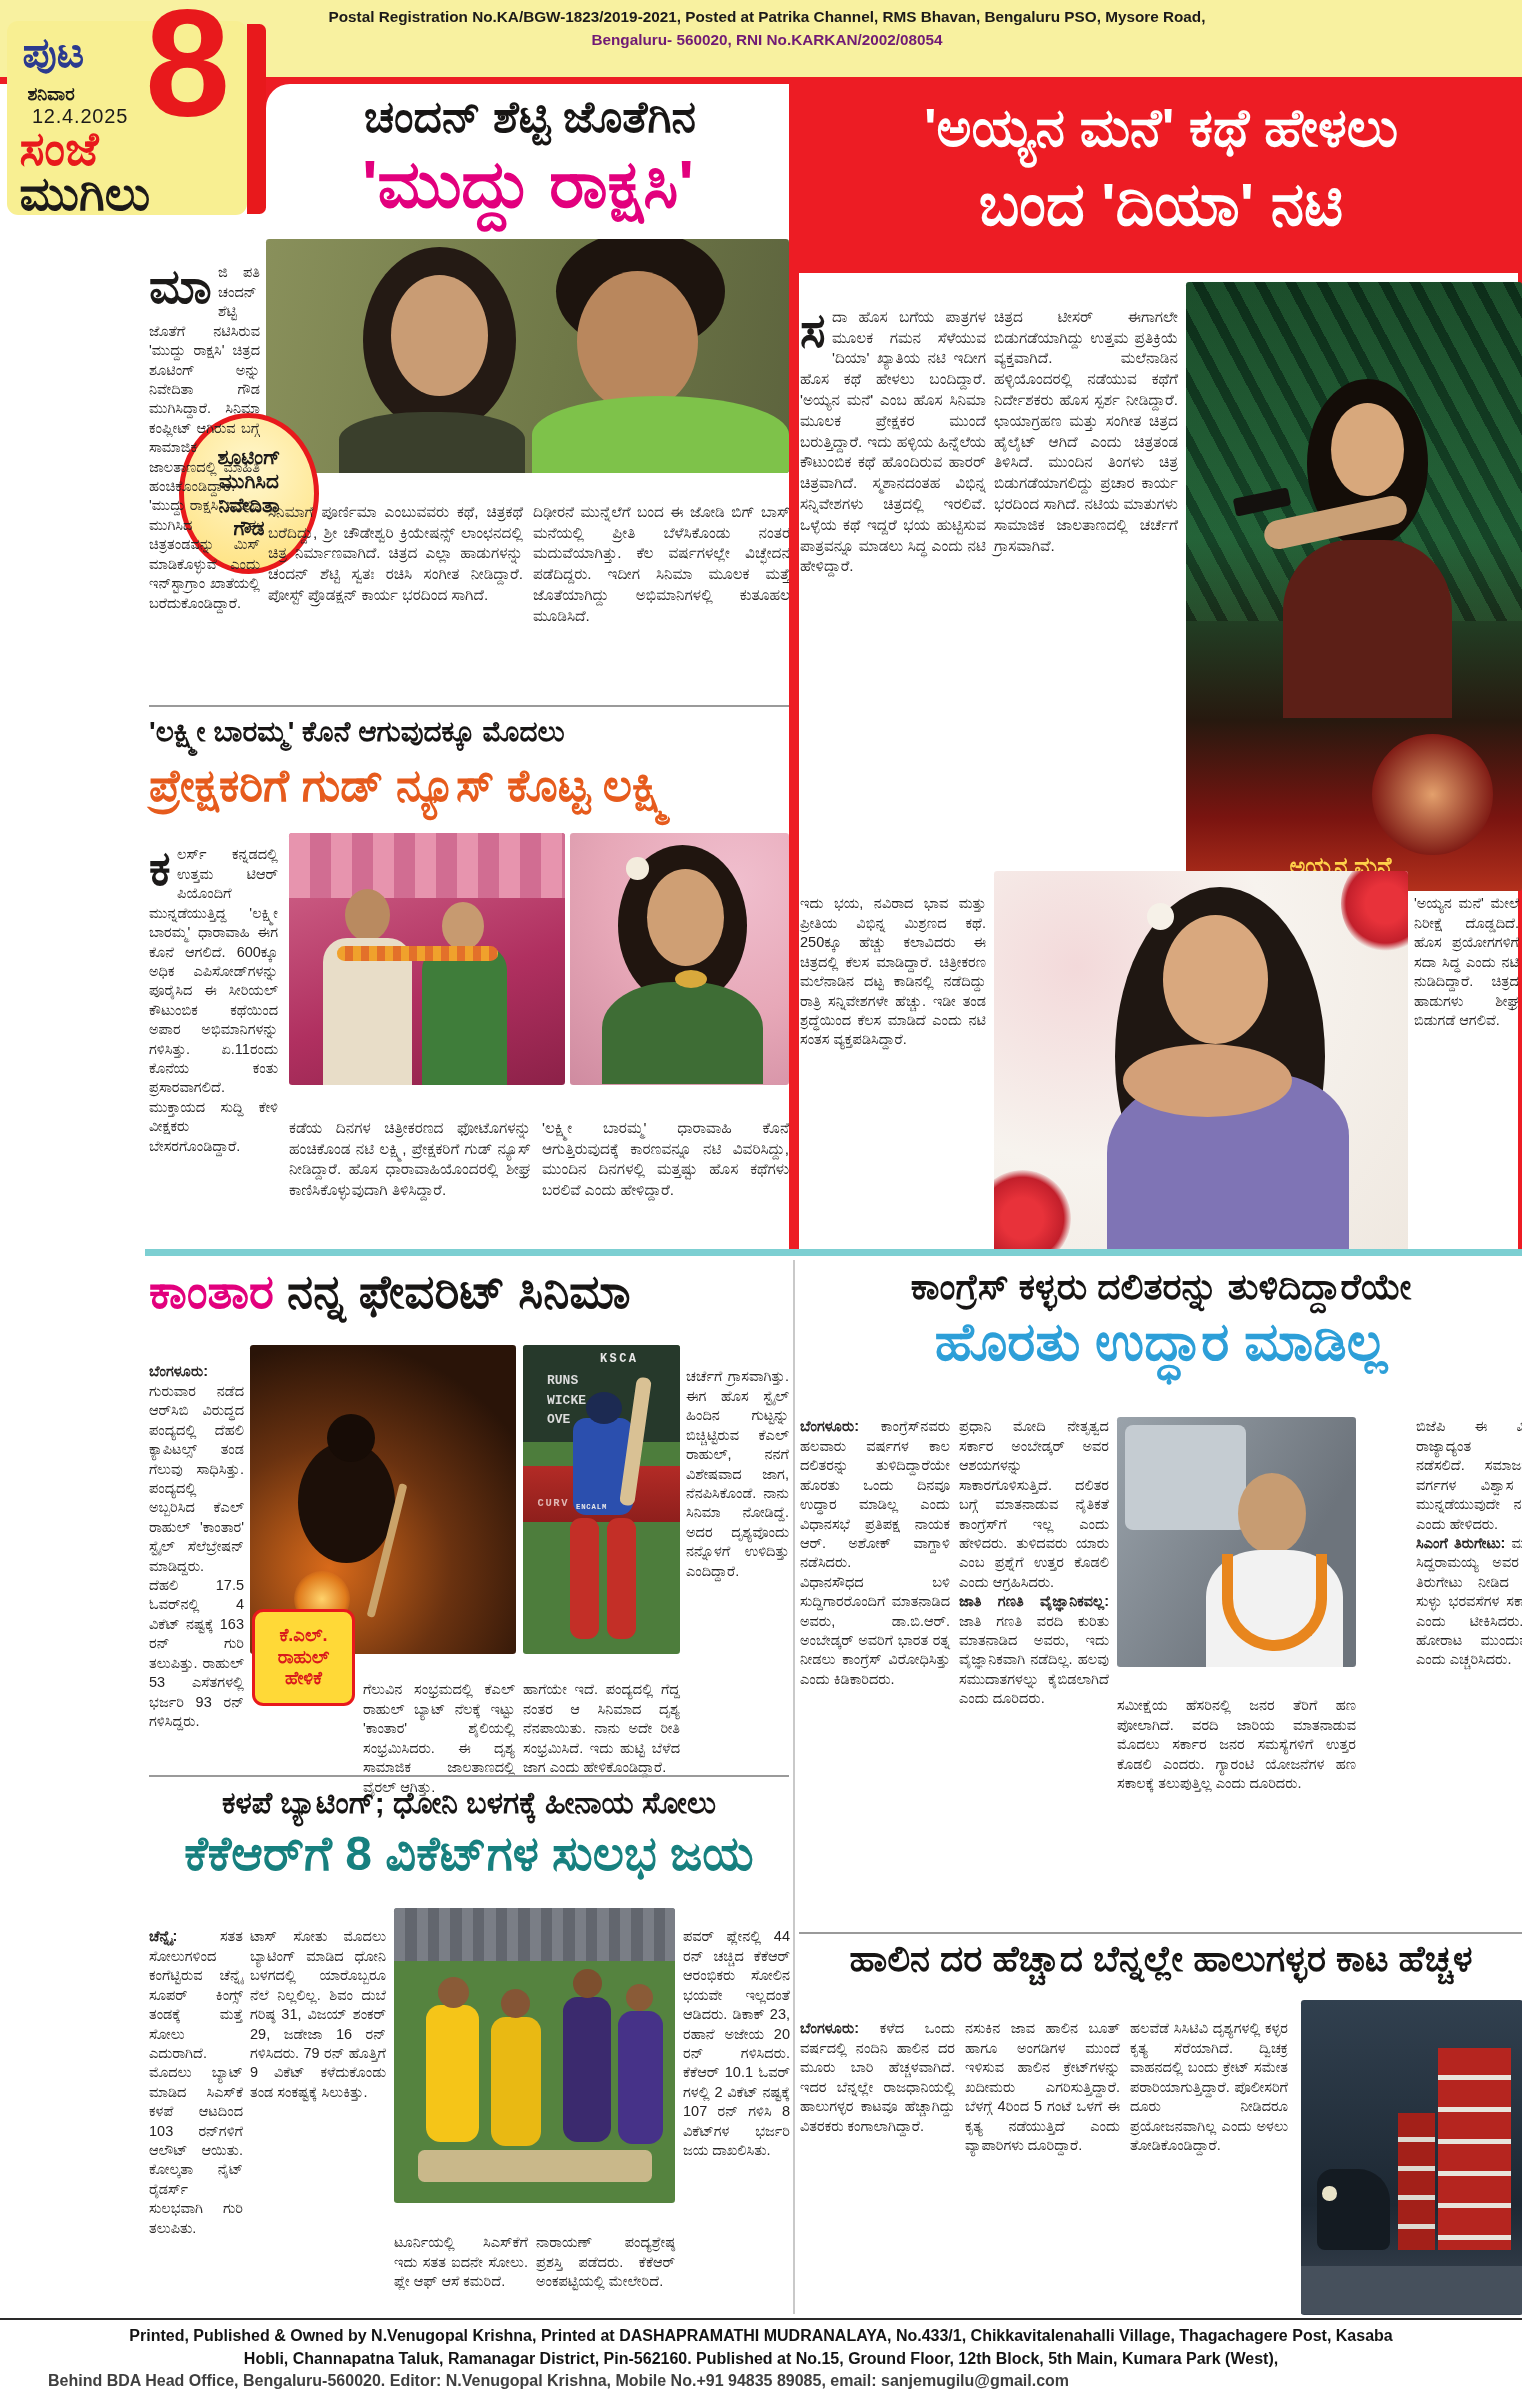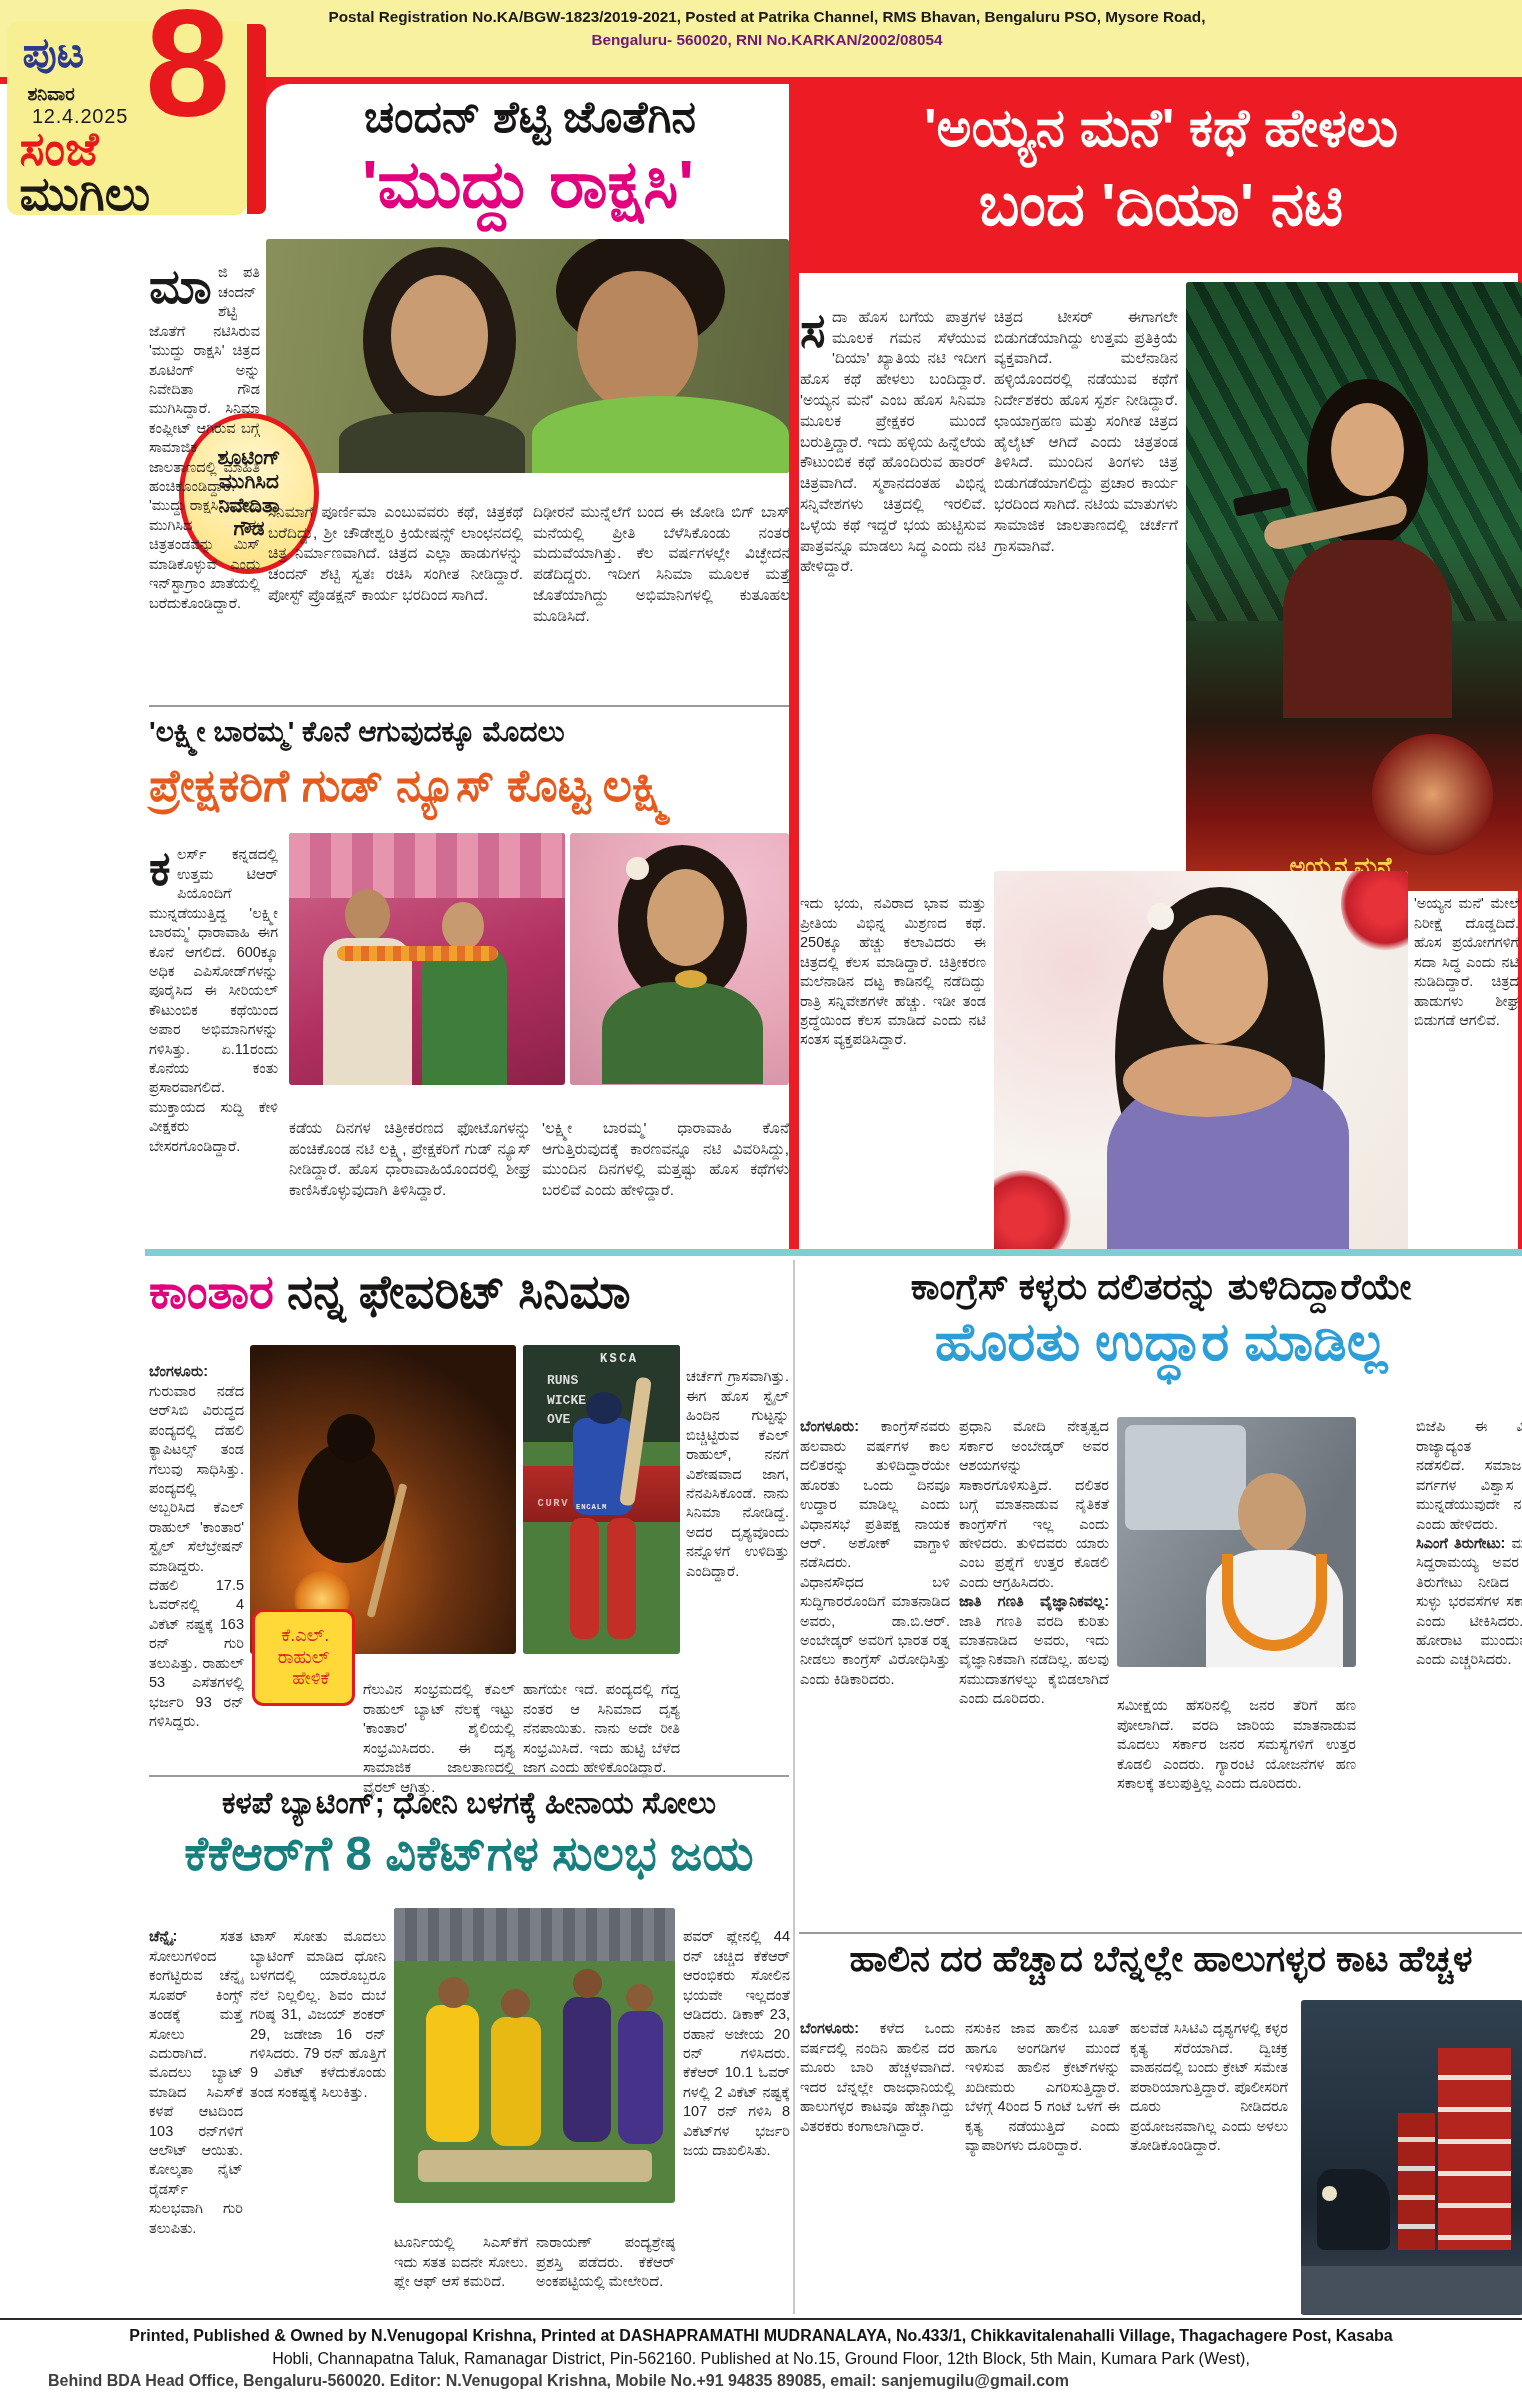--- a/index.html
+++ b/index.html
@@ -167,21 +167,21 @@
   <div class="abs smono" style="left:14.5px;top:152px;font-size:10.5px;font-weight:bold;color:#e0b8b4;letter-spacing:1.6px">CURV</div>
   <div class="abs" style="left:50px;top:73px;width:60px;height:97px;background:#2b4fae;border-radius:13px"></div>
   <div class="shape" style="left:63px;top:47px;width:36px;height:32px;background:#1c2a52"></div>
   <div class="abs" style="left:105px;top:32px;width:14.5px;height:129px;background:#d9c194;border-radius:6.5px;transform:rotate(8deg)"></div>
   <div class="abs" style="left:47px;top:173px;width:29px;height:121px;background:#c32f27;border-radius:11.3px"></div>
   <div class="abs" style="left:84px;top:173px;width:29px;height:121px;background:#c32f27;border-radius:11.3px"></div>
   <div class="abs smono" style="left:53px;top:158px;font-size:7.3px;font-weight:bold;color:#e8e8e8;letter-spacing:0.8px">ENCALM</div>
 </div>
 
 <div class="rrect" style="left:252px;top:1609px;width:103px;height:97px;background:#ffd937;border:3.2px solid #e8191c;box-sizing:border-box;display:flex;align-items:center;justify-content:center">
-  <span style="white-space:pre-line;text-align:right;font-weight:normal;font-size:18px;line-height:1.2;color:#d91a1c">ಕೆ.ಎಲ್.
+  <span style="white-space:pre-line;text-align:center;font-weight:bold;font-size:18px;line-height:1.2;color:#d91a1c">ಕೆ.ಎಲ್.
 ರಾಹುಲ್
 ಹೇಳಿಕೆ</span>
 </div>
 
 <div class="abs col colsm" style="left:363px;top:1661px;width:152px;height:110px">
   <span>ಗೆಲುವಿನ ಸಂಭ್ರಮದಲ್ಲಿ ಕೆಎಲ್ ರಾಹುಲ್ ಬ್ಯಾಟ್ ನೆಲಕ್ಕೆ ಇಟ್ಟು 'ಕಾಂತಾರ' ಶೈಲಿಯಲ್ಲಿ ಸಂಭ್ರಮಿಸಿದರು. ಈ ದೃಶ್ಯ ಸಾಮಾಜಿಕ ಜಾಲತಾಣದಲ್ಲಿ ವೈರಲ್ ಆಗಿತ್ತು.</span>
 </div>
 <div class="abs col colsm" style="left:523px;top:1661px;width:157px;height:110px">
   <span>ಹಾಗೆಯೇ ಇದೆ. ಪಂದ್ಯದಲ್ಲಿ ಗೆದ್ದ ನಂತರ ಆ ಸಿನಿಮಾದ ದೃಶ್ಯ ನೆನಪಾಯಿತು. ನಾನು ಅದೇ ರೀತಿ ಸಂಭ್ರಮಿಸಿದೆ. ಇದು ಹುಟ್ಟಿ ಬೆಳೆದ ಜಾಗ ಎಂದು ಹೇಳಿಕೊಂಡಿದ್ದಾರೆ.</span>
 </div>
@@ -266,15 +266,15 @@
 <div class="photo" style="left:1301px;top:2000px;width:222px;height:315px;background:linear-gradient(#31404f,#1d2833 65%,#3c4653)">
   <div class="abs" style="left:137px;top:48px;width:73px;height:202px;background:repeating-linear-gradient(#b5251f 0 27.4px,#e8e4dc 27.4px 32px)"></div>
   <div class="abs" style="left:97px;top:113px;width:37px;height:137px;background:repeating-linear-gradient(#a32019 0 24px,#ded9d0 24px 29px)"></div>
   <div class="abs" style="left:16px;top:169px;width:73px;height:81px;background:#141b22;border-radius:16px 32px 8px 8px"></div>
   <div class="shape" style="left:21px;top:186px;width:14.5px;height:14.5px;background:#e9e3c8"></div>
   <div class="abs" style="left:0;top:266px;width:222px;height:48px;background:#46505c"></div>
 </div>
 
 <div class="abs" style="left:0;top:2318px;width:1523px;height:2.4px;background:#2a2a2a"></div>
 <div class="abs" style="left:48px;top:2327px;width:1426px;text-align:center;font-weight:bold;font-size:16px;color:#141414">Printed, Published &amp; Owned by N.Venugopal Krishna, Printed at DASHAPRAMATHI MUDRANALAYA, No.433/1, Chikkavitalenahalli Village, Thagachagere Post, Kasaba</div>
-<div class="abs" style="left:48px;top:2350px;width:1426px;text-align:center;font-weight:normal;font-size:16px;color:#141414">Hobli, Channapatna Taluk, Ramanagar District, Pin-562160. Published at No.15, Ground Floor, 12th Block, 5th Main, Kumara Park (West),</div>
+<div class="abs" style="left:48px;top:2350px;width:1426px;text-align:center;font-weight:bold;font-size:16px;color:#141414">Hobli, Channapatna Taluk, Ramanagar District, Pin-562160. Published at No.15, Ground Floor, 12th Block, 5th Main, Kumara Park (West),</div>
 <div class="abs" style="left:48px;top:2372px;width:1426px;font-weight:bold;font-size:16px;color:#404040">Behind BDA Head Office, Bengaluru-560020. Editor: N.Venugopal Krishna, Mobile No.+91 94835 89085, email: sanjemugilu@gmail.com</div>
 
 
 </body></html>

